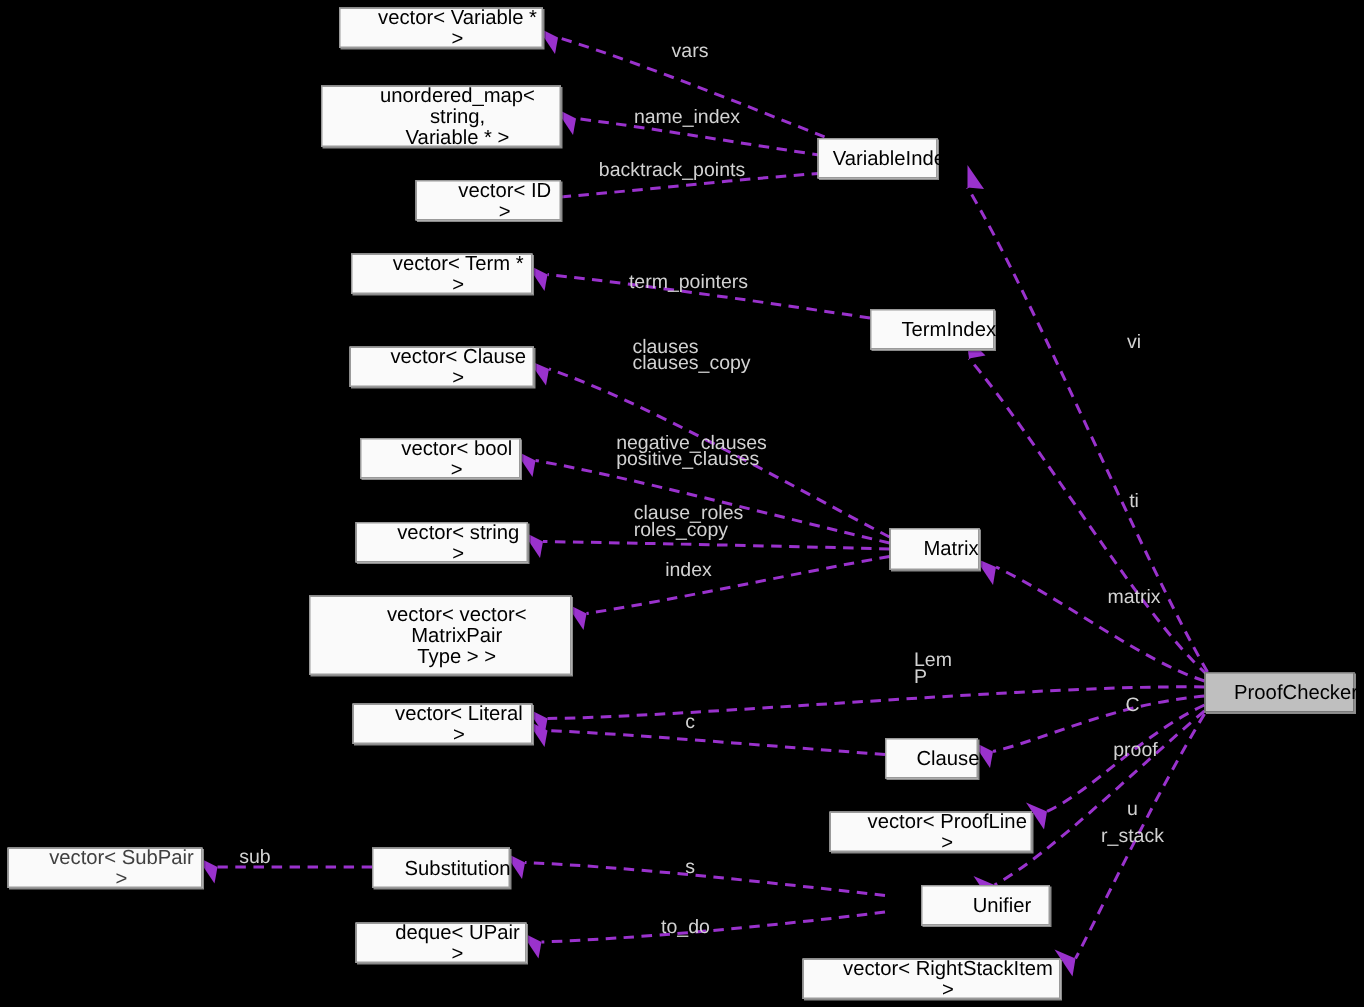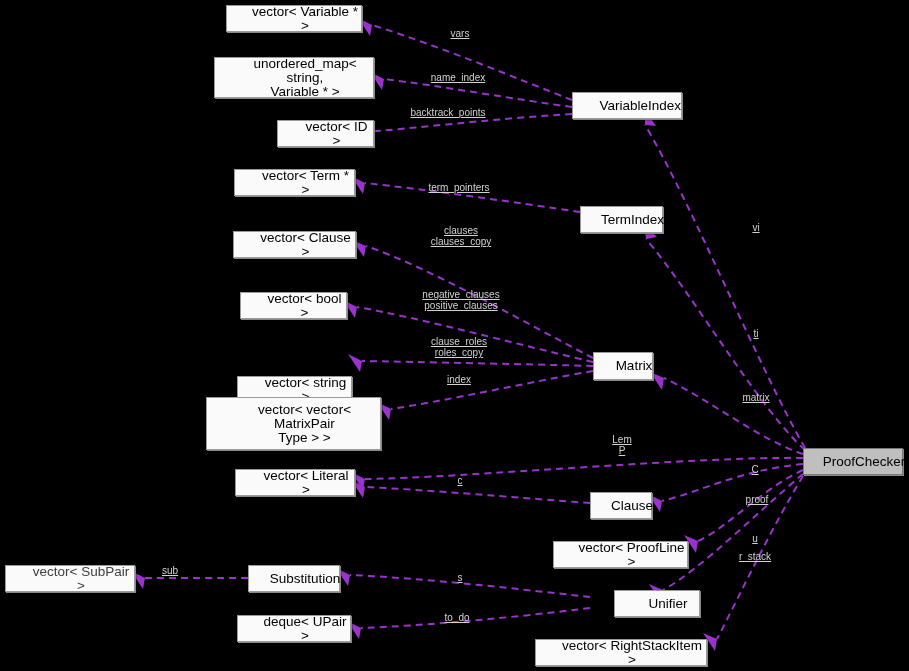--- a/index.html
+++ b/index.html
@@ -28,28 +28,26 @@
     z-index:3;
     padding-left:22px;
   }
   .node.highlight{
     background:#bfbfbf;
     border:1px solid #7a7a7a;
   }
   .edge-label{
     position:absolute;
     color:#d2d2d2;
-    font-size:10px;
+    font-size:13px;
     line-height:11px;
     white-space:pre-line;
-    text-align:center;
     transform:translateX(-50%);
     z-index:4;
     pointer-events:none;
-    text-decoration:underline;
   }
 </style>
 </head>
 <body>
 
 <div id="diagram" style="background: rgb(0, 0, 0);">
   <svg id="edges" viewBox="0 0 909 671">
       <path d="M 572,100 C 520,80 440,46 372,25" fill="none" stroke="#9a32cd" stroke-width="2" stroke-dasharray="7,5"></path>
       <polygon points="372,25 358,18 370,36" fill="#9a32cd"></polygon>
       <path d="M 572,107 C 520,100 440,86 384,79" fill="none" stroke="#9a32cd" stroke-width="2" stroke-dasharray="7,5"></path>
@@ -112,26 +110,26 @@
     <div class="edge-label" style="left: 460px; top: 572px; color: rgb(210, 210, 210);">s</div>
     <div class="edge-label" style="left: 457px; top: 612px; color: rgb(210, 210, 210);">to_do</div>
     <div class="edge-label" style="left: 170px; top: 565px; color: rgb(210, 210, 210);">sub</div>
     <div class="edge-label" style="left: 756px; top: 222px; color: rgb(210, 210, 210);">vi</div>
     <div class="edge-label" style="left: 756px; top: 328px; color: rgb(210, 210, 210);">ti</div>
     <div class="edge-label" style="left: 756px; top: 392px; color: rgb(210, 210, 210);">matrix</div>
     <div class="node" style="left: 226px; top: 5px; width: 136px; height: 27px; background: rgb(250, 250, 250); border-color: rgb(154, 154, 154); color: rgb(0, 0, 0);"><span>vector&lt; Variable * &gt;</span></div>
     <div class="node" style="left: 214px; top: 57px; width: 160px; height: 41px; background: rgb(250, 250, 250); border-color: rgb(154, 154, 154); color: rgb(0, 0, 0);"><span>unordered_map&lt; string,
 Variable * &gt;</span></div>
     <div class="node" style="left: 246px; top: 120px; width: 97px; height: 27px; background: rgb(250, 250, 250); border-color: rgb(154, 154, 154); color: rgb(0, 0, 0); margin-left: 31px;"><span>vector&lt; ID &gt;</span></div>
-    <div class="node" style="left: 572px; top: 92px; width: 110px; height: 27px; background: rgb(250, 250, 250); border-color: rgb(154, 154, 154); color: rgb(0, 0, 0); justify-content: flex-end;"><span>VariableIndex</span></div>
+    <div class="node" style="left: 545px; top: 92px; width: 80px; height: 27px; background: rgb(250, 250, 250); border-color: rgb(154, 154, 154); color: rgb(0, 0, 0);"><span>VariableIndex</span></div>
     <div class="node" style="left: 234px; top: 169px; width: 121px; height: 27px; background: rgb(250, 250, 250); border-color: rgb(154, 154, 154); color: rgb(0, 0, 0);"><span>vector&lt; Term * &gt;</span></div>
     <div class="node" style="left: 580px; top: 206px; width: 83px; height: 27px; background: rgb(250, 250, 250); border-color: rgb(154, 154, 154); color: rgb(0, 0, 0);"><span>TermIndex</span></div>
     <div class="node" style="left: 233px; top: 231px; width: 123px; height: 27px; background: rgb(250, 250, 250); border-color: rgb(154, 154, 154); color: rgb(0, 0, 0);"><span>vector&lt; Clause &gt;</span></div>
     <div class="node" style="left: 240px; top: 292px; width: 107px; height: 27px; background: rgb(250, 250, 250); border-color: rgb(154, 154, 154); color: rgb(0, 0, 0);"><span>vector&lt; bool &gt;</span></div>
-    <div class="node" style="left: 237px; top: 348px; width: 115px; height: 27px; background: rgb(250, 250, 250); border-color: rgb(154, 154, 154); color: rgb(0, 0, 0); margin-top: 28px;"><span>vector&lt; string &gt;</span></div>
+    <div class="node" style="left: 237px; top: 348px; width: 115px; height: 27px; background: rgb(250, 250, 250); border-color: rgb(154, 154, 154); color: rgb(0, 0, 0);"><span>vector&lt; string &gt;</span></div>
     <div class="node" style="left: 593px; top: 352px; width: 60px; height: 28px; background: rgb(250, 250, 250); border-color: rgb(154, 154, 154); color: rgb(0, 0, 0);"><span>Matrix</span></div>
     <div class="node" style="left: 206px; top: 397px; width: 175px; height: 53px; background: rgb(250, 250, 250); border-color: rgb(154, 154, 154); color: rgb(0, 0, 0);"><span>vector&lt; vector&lt; MatrixPair
 Type &gt; &gt;</span></div>
     <div class="node highlight" style="left: 803px; top: 448px; width: 100px; height: 27px; background: rgb(191, 191, 191); color: rgb(0, 0, 0);"><span>ProofChecker</span></div>
     <div class="node" style="left: 235px; top: 469px; width: 120px; height: 27px; background: rgb(250, 250, 250); border-color: rgb(154, 154, 154); color: rgb(0, 0, 0);"><span>vector&lt; Literal &gt;</span></div>
     <div class="node" style="left: 590px; top: 492px; width: 62px; height: 27px; background: rgb(250, 250, 250); border-color: rgb(154, 154, 154); color: rgb(0, 0, 0);"><span>Clause</span></div>
     <div class="node" style="left: 553px; top: 541px; width: 135px; height: 27px; background: rgb(250, 250, 250); border-color: rgb(154, 154, 154); color: rgb(0, 0, 0);"><span>vector&lt; ProofLine &gt;</span></div>
     <div class="node" style="left: 5px; top: 565px; width: 130px; height: 27px; background: rgb(250, 250, 250); border-color: rgb(154, 154, 154); color: #404040;"><span>vector&lt; SubPair &gt;</span></div>
     <div class="node" style="left: 248px; top: 565px; width: 92px; height: 27px; background: rgb(250, 250, 250); border-color: rgb(154, 154, 154); color: rgb(0, 0, 0);"><span>Substitution</span></div>
     <div class="node" style="left: 590px; top: 590px; width: 86px; height: 27px; background: rgb(250, 250, 250); border-color: rgb(154, 154, 154); color: rgb(0, 0, 0); margin-left: 24px;"><span>Unifier</span></div>

